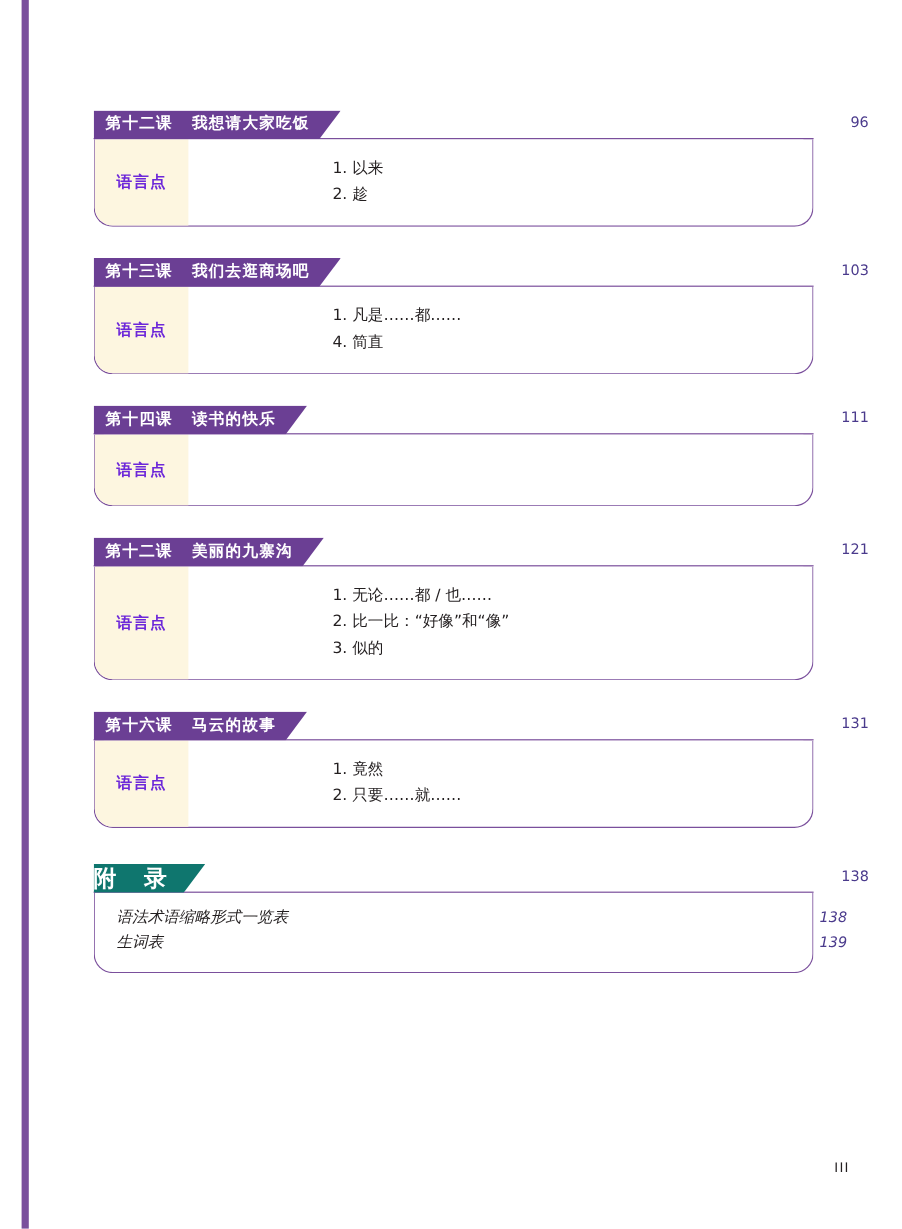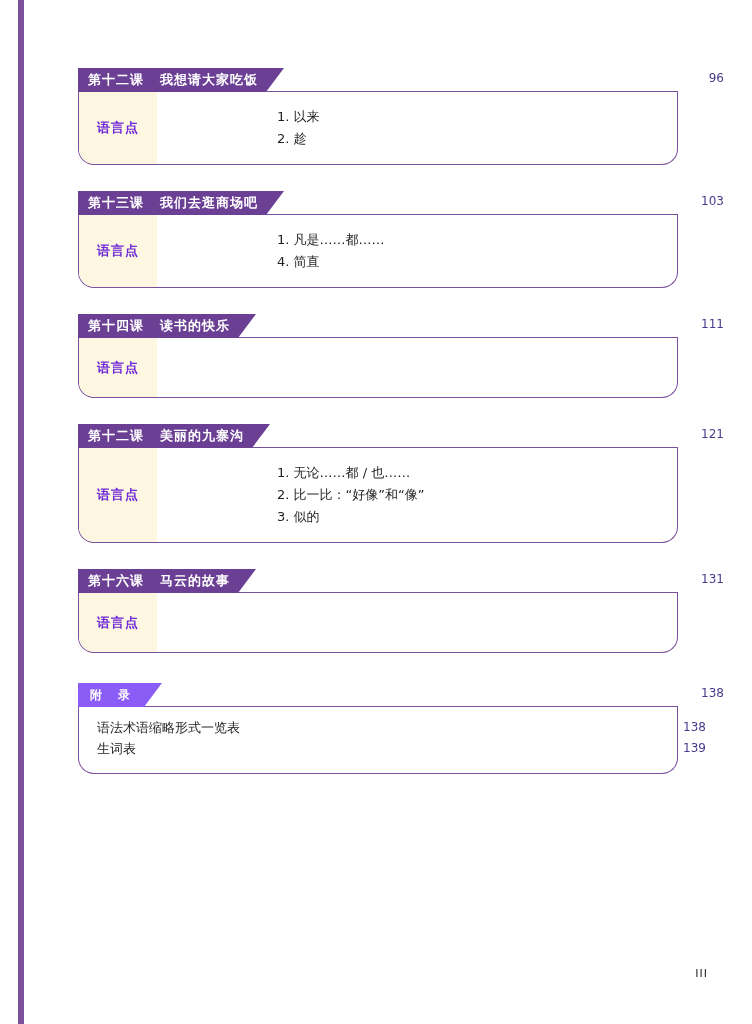--- a/index.html
+++ b/index.html
@@ -25,21 +25,21 @@
     position: absolute;
     left: 18px;
     top: 0;
     width: 6px;
     height: 1024px;
     background: #7a4f9c;
   }
   .content {
     position: absolute;
     left: 78px;
-    top: 68px;
+    top: 92px;
     width: 600px;
   }
   .entry {
     position: relative;
     margin-bottom: 26px;
   }
   
   .entry-box {
     position: relative;
     border: 1px solid #7a4f9c;
@@ -128,24 +128,24 @@
   
   .appendix {
     position: relative;
     margin-top: 30px;
   }
   .app-tag {
     position: relative;
     display: inline-block;
     height: 24px;
     line-height: 24px;
-    background: #8b5cf6;
+    background: #0f766e;
     color: #ffffff;
-    padding: 0 30px 0 12px;
-    font-size: 12px;
+    padding: 0 30px 0 0;
+    font-size: 19px;
     font-weight: bold;
     letter-spacing: 2px;
     white-space: nowrap;
     -webkit-clip-path: polygon(0 0, 100% 0, calc(100% - 18px) 100%, 0 100%);
     clip-path: polygon(0 0, 100% 0, calc(100% - 18px) 100%, 0 100%);
     z-index: 3;
   }
   .app-box {
     position: relative;
     border: 1px solid #7a4f9c;
@@ -153,20 +153,21 @@
     border-radius: 0 0 16px 16px;
     padding: 10px 12px 14px 12px;
     box-sizing: border-box;
   }
   .app-item {
     font-size: 13px;
     color: #231f20;
     line-height: 21px;
     position: relative;
     padding-left: 6px;
+    font-style: italic;
   }
   .app-item .app-page {
     position: absolute;
     right: -58px;
     top: 0;
     width: 40px;
     font-size: 12px;
     color: #4a3a8c;
   }
   .folio {
@@ -264,20 +265,24 @@
         <div class="tag-rule"></div>
         <div class="lesson-tag">
           <span class="num">第十六课</span><span>马云的故事</span>
         </div>
         <div class="page-num">131</div>
       </div>
       <div class="entry-box">
         <div class="gp-label">
           <span>语言点</span>
         </div>
+        <div class="gp-list">
+          <div class="gp-item">1. 竟然</div>
+          <div class="gp-item">2. 只要……就……</div>
+        </div>
       </div>
     </div>
 
     <div class="appendix">
       <div class="lesson-row">
         <div class="tag-rule"></div>
         <div class="app-tag">附　录</div>
         <div class="page-num">138</div>
       </div>
       <div class="app-box">

